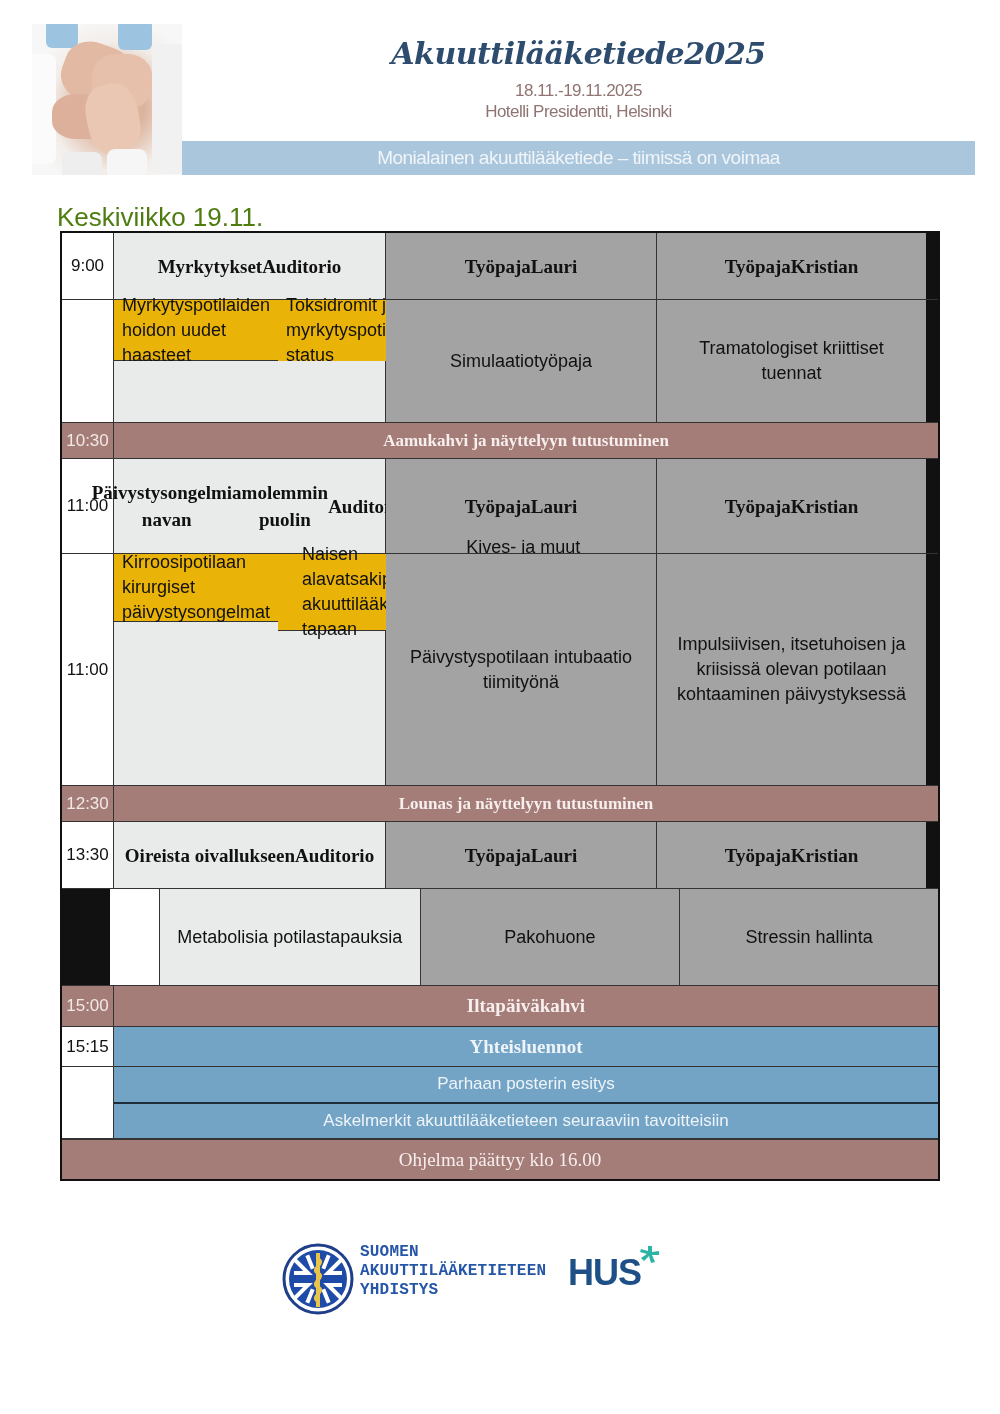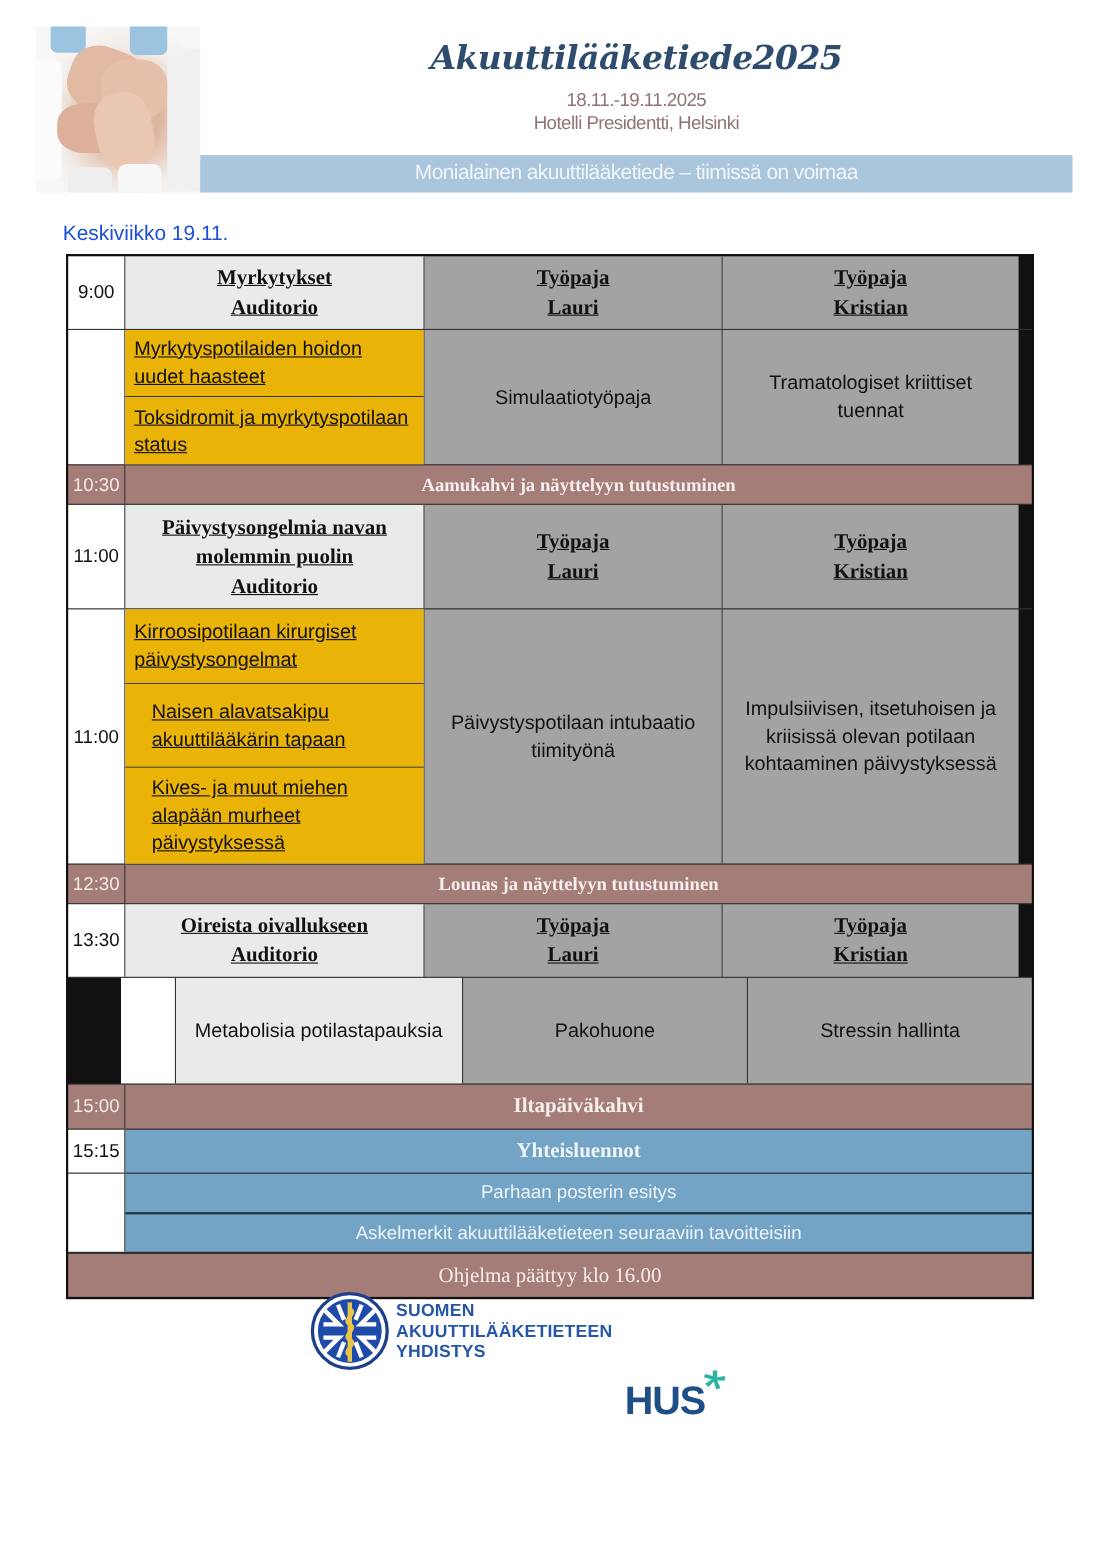--- a/index.html
+++ b/index.html
@@ -23,21 +23,21 @@
     .dates {
       position: absolute; left: 182px; width: 793px; top: 80px; text-align: center;
       font-size: 17px; color: #8f7472; line-height: 21px; letter-spacing: -0.5px;
     }
     .tagline-bar {
       position: absolute; left: 182px; top: 141px; width: 793px; height: 34px;
       background: #a9c6dc; color: #f1f5f9; font-size: 19px; text-align: center; line-height: 34px;
       letter-spacing: -0.5px;
     }
     .day-label {
-      position: absolute; left: 57px; top: 202px; font-size: 19px; color: #1d4ed8;
+      position: absolute; left: 57px; top: 202px; font-size: 26px; color: #4d7c0f;
     }
 
     
     .schedule {
       position: absolute; left: 60px; top: 231px; width: 880px;
       border: 2px solid #111; background: #111;
     }
     .row { display: flex; width: 100%; border-bottom: 1px solid #333; }
     .row:last-child { border-bottom: none; }
     .cell { display: flex; align-items: center; justify-content: center; text-align: center; }
@@ -48,30 +48,30 @@
     .col-ws.last { border-right: none; width: 269px; }
     .serif-bold { font-family: "Liberation Serif", serif; font-weight: bold; font-size: 19px; line-height: 27px; color: #111; }
     .sans { font-size: 18px; line-height: 25px; color: #111; }
     .break-bar { flex: 1; background: #a57d78; color: #f7eeee; font-family: "Liberation Serif", serif; font-weight: bold; font-size: 17px; }
     .break-bar.big { font-size: 19px; }
     .blue-bar { flex: 1; background: #73a4c6; color: #eef4f9; }
     .blue-bar.title-bar { font-family: "Liberation Serif", serif; font-weight: bold; font-size: 19px; }
     .blue-bar.sub { font-size: 17px; }
     .end-bar { flex: 1; background: #a57d78; color: #f7eeee; font-family: "Liberation Serif", serif; font-size: 19px; }
 
-    .stack { display: flex; flex-direction: column; text-decoration: underline; }
+    .stack { display: flex; flex-direction: row; }
     .stack .sub-cell { display: flex; align-items: center; justify-content: center; text-align: left; border-bottom: 1px solid #333; background: #eab308; }
     .stack .sub-cell:last-child { border-bottom: none; }
 
     .blue-stack { flex: 1; display: flex; flex-direction: column; }
     .blue-stack .blue-bar { display: flex; align-items: center; justify-content: center; border-bottom: 2px solid #1d2d3a; }
     .blue-stack .blue-bar:last-child { border-bottom: none; }
 
     
-    .logo-sae { position: absolute; left: 282px; top: 1174px; display: flex; align-items: center; }
+    .logo-sae { position: absolute; left: 282px; top: 1243px; display: flex; align-items: flex-start; font-family: Liberation Mono, monospace; }
     .sae-emblem { width: 72px; height: 72px; }
     .sae-text { margin-left: 6px; color: #2656a8; font-weight: bold; font-size: 16px; line-height: 19px; letter-spacing: 0.2px; }
     .logo-hus { position: absolute; left: 568px; top: 1245px; display: flex; align-items: flex-start; }
     .hus-text { color: #1e4f86; font-weight: bold; font-size: 36px; letter-spacing: -1px; line-height: 40px; margin-top: 8px; }
     .hus-cross { width: 22px; height: 20px; margin-left: -2px; }
   </style>
 </head>
 <body>
 
 <div class="hero-img">

